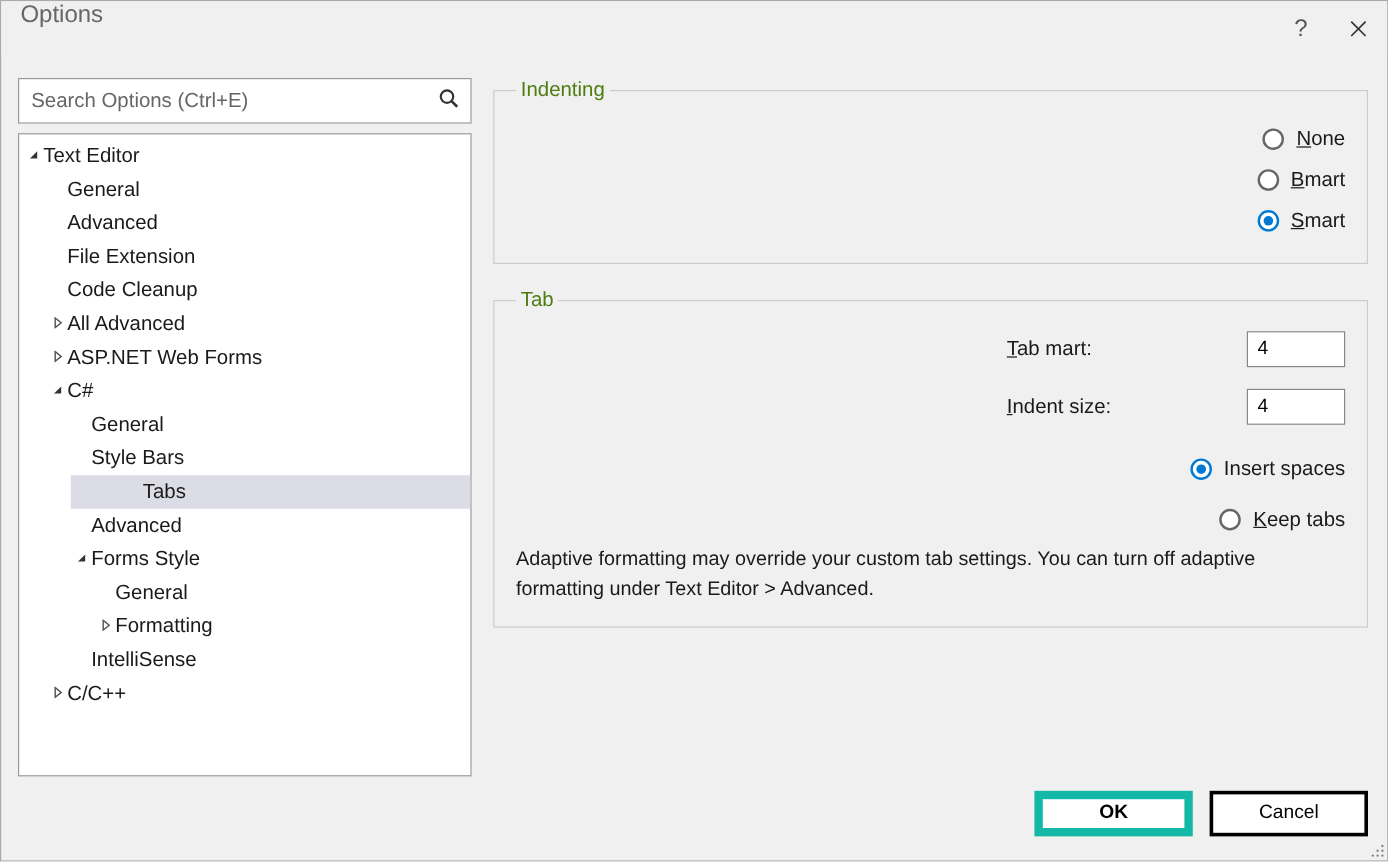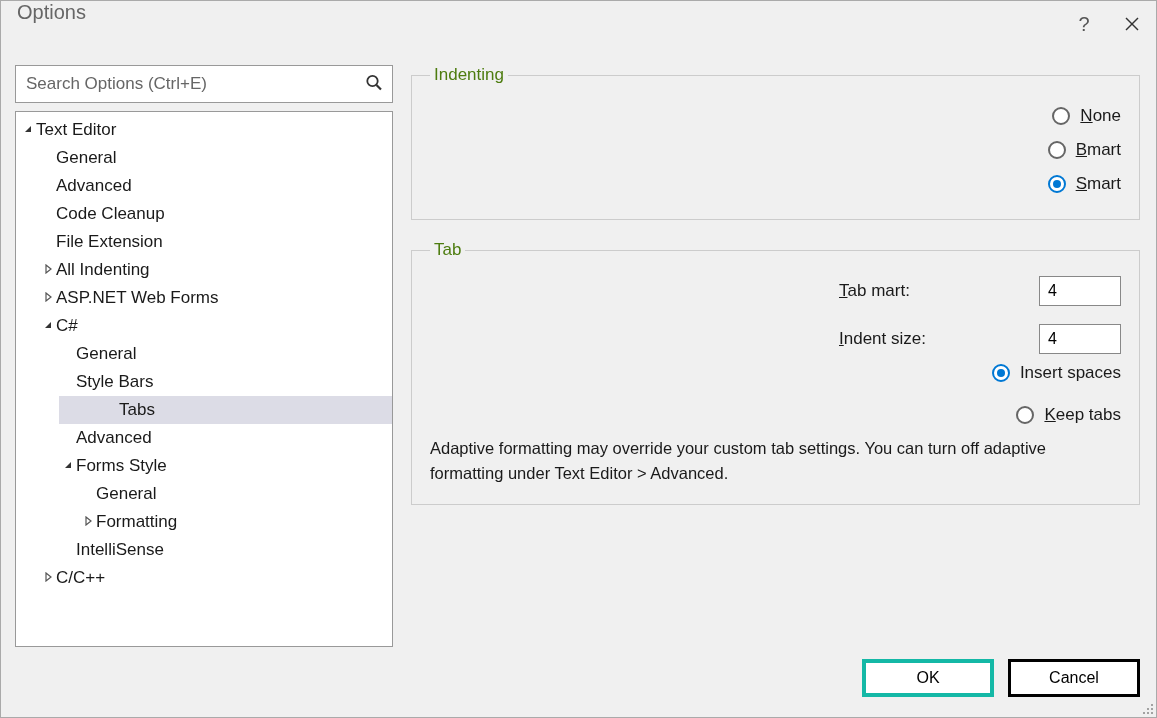--- a/index.html
+++ b/index.html
@@ -200,21 +200,22 @@
   .btn {
     width: 132px;
     height: 38px;
     border: 3px solid #000000;
     background: #fff;
     font-size: 16px;
     font-family: inherit;
     cursor: pointer;
   }
   .btn.primary {
-    border: 4px solid #14b8a6;
+    border: 7px solid #14b8a6;
+    font-weight: bold;
   }
   .resize-grip {
     position: absolute;
     right: 2px;
     bottom: 2px;
     width: 14px;
     height: 14px;
     color: #888;
   }
 </style>
@@ -259,31 +260,31 @@
           <div class="tree-item indent-1">
             <span class="arrow"></span>
             <span>General</span>
           </div>
           <div class="tree-item indent-1">
             <span class="arrow"></span>
             <span>Advanced</span>
           </div>
           <div class="tree-item indent-1">
             <span class="arrow"></span>
+            <span>File Extension</span>
+          </div>
+          <div class="tree-item indent-1">
+            <span class="arrow"></span>
             <span>Code Cleanup</span>
           </div>
           <div class="tree-item indent-1">
-            <span class="arrow"></span>
-            <span>File Extension</span>
-          </div>
-          <div class="tree-item indent-1">
             <span class="arrow"><svg width="10" height="10" viewBox="0 0 10 10">
                 <path d="M3 1 L8 5 L3 9 Z" fill="none" stroke="#555" stroke-width="1.2"></path>
               </svg></span>
-            <span>All Indenting</span>
+            <span>All Advanced</span>
           </div>
           <div class="tree-item indent-1">
             <span class="arrow"><svg width="10" height="10" viewBox="0 0 10 10">
                 <path d="M3 1 L8 5 L3 9 Z" fill="none" stroke="#555" stroke-width="1.2"></path>
               </svg></span>
             <span>ASP.NET Web Forms</span>
           </div>
           <div class="tree-item indent-1">
             <span class="arrow"><svg width="10" height="10" viewBox="0 0 10 10">
                 <path d="M8 2 L8 8 L2 8 Z" fill="#333"></path>
@@ -360,21 +361,21 @@
         <div class="field-row">
           <span class="label"><span class="mnemonic">T</span><span>ab mart:</span></span>
           <input class="num-input" type="text" value="4" style="">
         </div>
 
         <div class="field-row" style="margin-top:14px">
           <span class="label"><span class="mnemonic">I</span><span>ndent size:</span></span>
           <input class="num-input" type="text" value="4" style="">
         </div>
 
-        <div class="radio-row" style="">
+        <div class="radio-row" style="margin-top:18px">
           <span class="radio checked"></span>
           <span>Insert spaces</span>
         </div>
 
         <div class="radio-row" style="margin-top:8px">
           <span class="radio"></span>
           <span><span class="mnemonic">K</span><span>eep tabs</span></span>
         </div>
 
         <div class="note">Adaptive formatting may override your custom tab settings. You can turn off adaptive formatting under Text Editor &gt; Advanced.</div>

